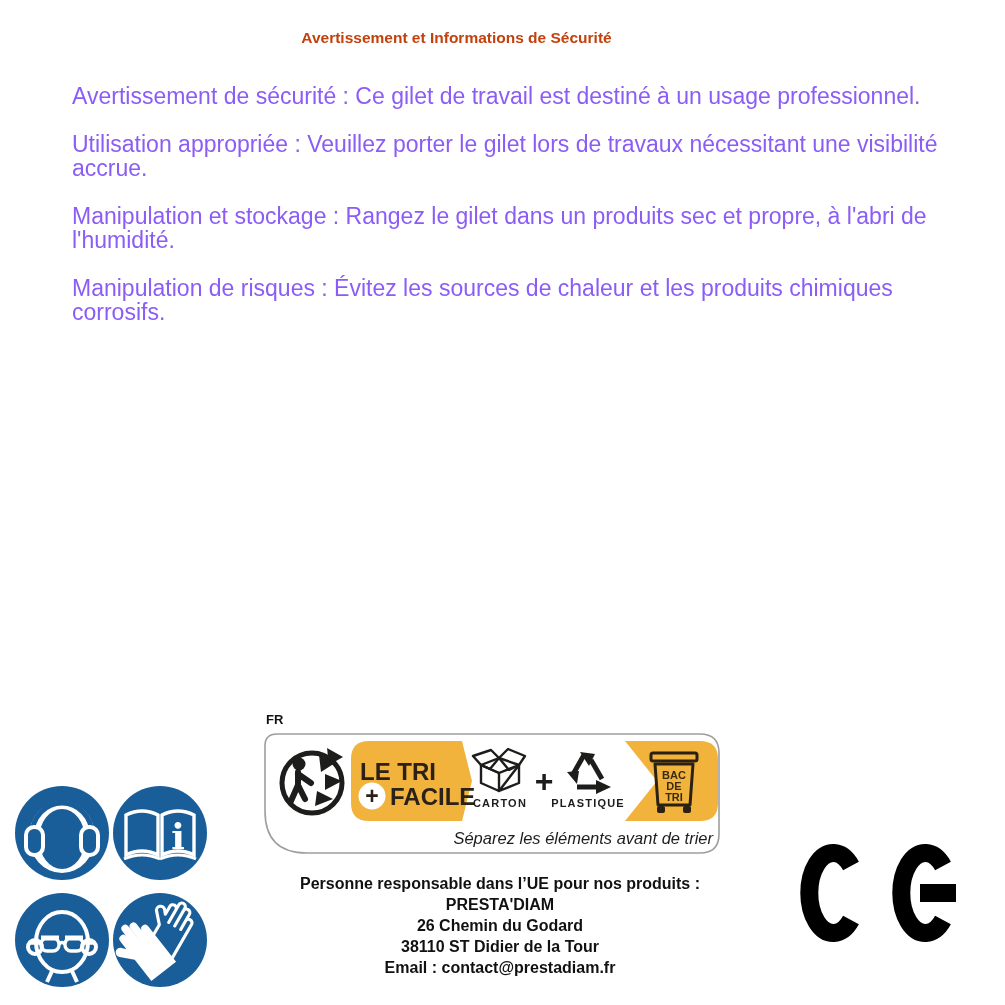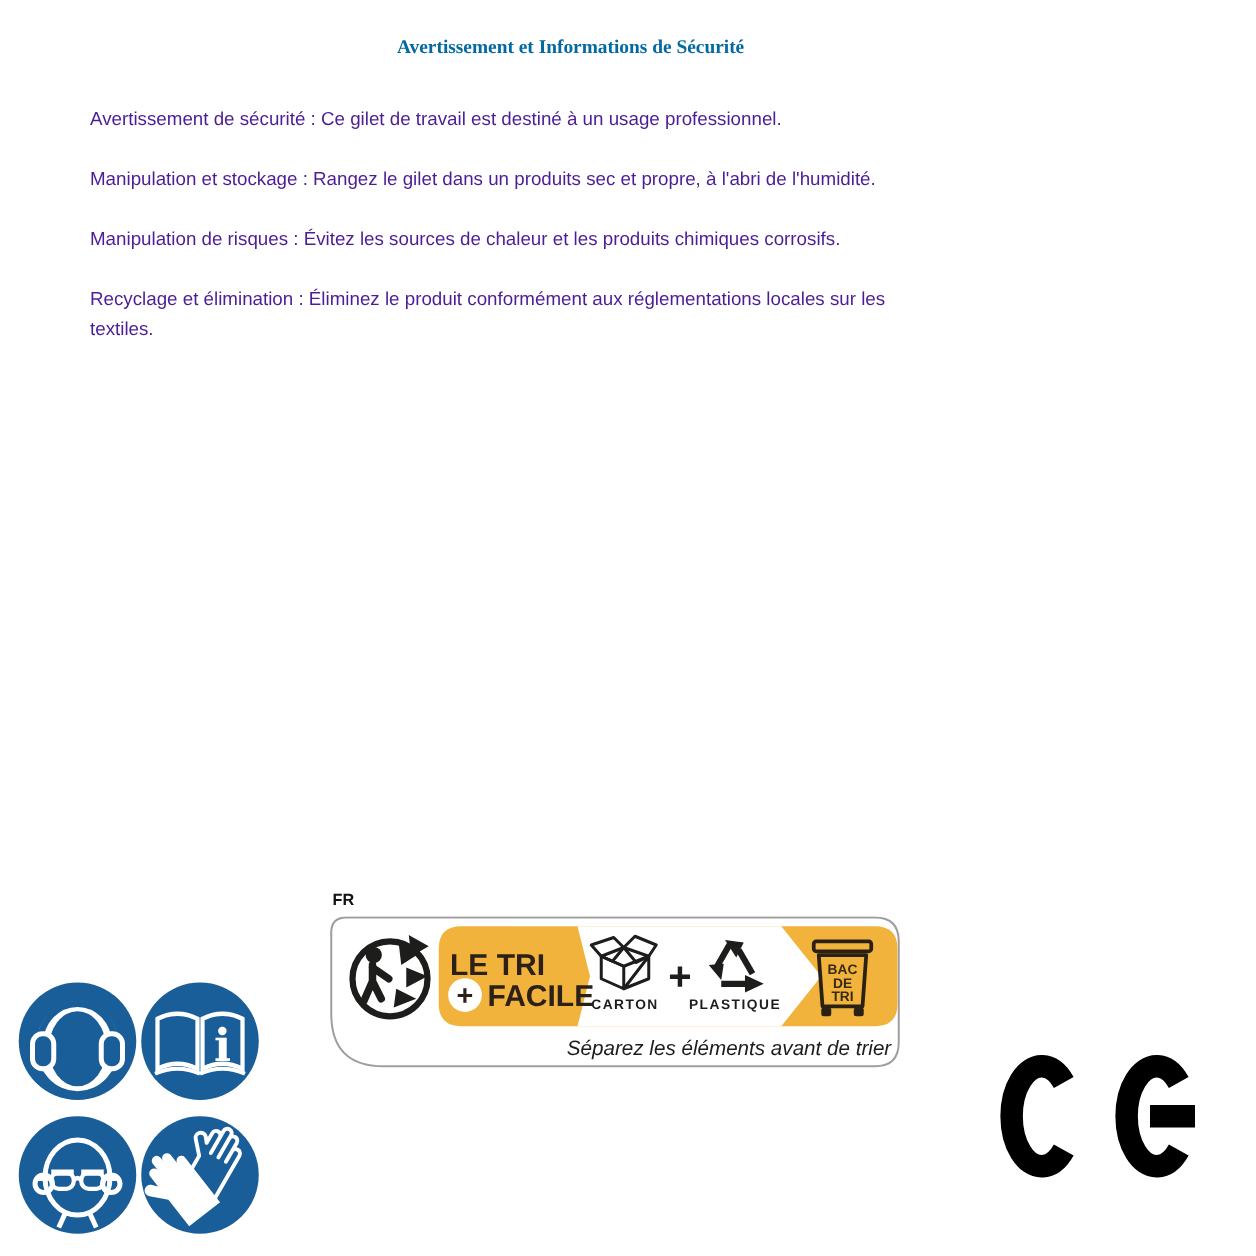--- a/index.html
+++ b/index.html
@@ -8,25 +8,25 @@
     --label-text-dark:#2B2118;
     --ink:#1D1D1B;
   }
   html,body{margin:0;padding:0;background:#fff;}
   #page{
     position:relative;width:1005px;height:1005px;background:#fff;overflow:hidden;
     font-family:"Liberation Sans","DejaVu Sans",sans-serif;color:#1a1a1a;
   }
   .doc-title{
     position:absolute;top:29px;left:0;width:913px;text-align:center;
-    font-size:15.5px;font-weight:bold;color:#0369a1;font-family:Liberation Serif, serif;
+    font-size:15.5px;font-weight:bold;color:#c2410c;
   }
   .body-text{position:absolute;top:84px;left:72px;width:880px;}
   .body-text p{
-    margin:0 0 24px 0;font-size:15px;line-height:24px;color:#4c1d95;
+    margin:0 0 24px 0;font-size:23px;line-height:24px;color:#8b5cf6;
     white-space:pre-line;
   }
   .fr-code{position:absolute;left:266px;top:712px;font-size:13px;font-weight:bold;color:#111;}
   .info-tri{position:absolute;left:263px;top:733px;width:458px;height:122px;}
   .resp-block{
     position:absolute;left:255px;top:873px;width:490px;text-align:center;
     font-size:16px;font-weight:bold;line-height:21px;color:#111;
   }
   .resp-block div{white-space:nowrap;}
   .ppe-icon{position:absolute;width:96px;height:96px;}
@@ -50,24 +50,24 @@
 </style>
 </head>
 <body>
 
 <div id="page">
 
   <div class="doc-title">Avertissement et Informations de Sécurité</div>
 
   <div class="body-text">
     <p>Avertissement de sécurité : Ce gilet de travail est destiné à un usage professionnel.</p>
+    <p>Utilisation appropriée : Veuillez porter le gilet lors de travaux nécessitant une visibilité
+accrue.</p>
     <p>Manipulation et stockage : Rangez le gilet dans un produits sec et propre, à l'abri de l'humidité.</p>
     <p>Manipulation de risques : Évitez les sources de chaleur et les produits chimiques corrosifs.</p>
-    <p>Recyclage et élimination : Éliminez le produit conformément aux réglementations locales sur les
-textiles.</p>
   </div>
 
   <div class="fr-code">FR</div>
 
   <div class="info-tri">
     <svg width="458" height="122" viewBox="0 0 458 122">
 
       <path d="M 14,1 H 437 Q 456,1 456,20 V 101 Q 456,120 437,120 H 44 Q 2,120 2,78 V 13 Q 2,1 14,1 Z" fill="#ffffff" stroke="#9e9e9e" stroke-width="1.6"></path>
 
       <path d="M 106,8 H 437 Q 455,8 455,26 V 70 Q 455,88 437,88 H 106 Q 88,88 88,70 V 26 Q 88,8 106,8 Z" class="yellow"></path>
@@ -165,20 +165,27 @@
         L -12,-20.5 A 2.9,2.9 0 0 1 -6.2,-20.5 L -6.2,-8.5
         L -6.2,-25.5 A 2.9,2.9 0 0 1 -0.4,-25.5 L -0.4,-8.5
         L -0.4,-23 A 2.9,2.9 0 0 1 5.4,-23 L 5.4,-8.5
         L 5.4,-16.5 A 2.9,2.9 0 0 1 11.2,-16.5 L 11.2,17 Z"></path>
     </defs>
     <circle cx="48" cy="48" r="47" class="fill-blue"></circle>
     <use href="#glove" transform="translate(58,43) rotate(30) scale(1.2)" class="fill-blue" stroke="#fff" stroke-width="2.6" stroke-linejoin="round"></use>
     <use href="#glove" transform="translate(38,61) rotate(-38) scale(1.35)" class="fill-white"></use>
   </svg>
 
+  <div class="resp-block">
+    <div>Personne responsable dans l’UE pour nos produits :</div>
+    <div>PRESTA'DIAM</div>
+    <div>26 Chemin du Godard</div>
+    <div>38110 ST Didier de la Tour</div>
+    <div>Email : contact@prestadiam.fr</div>
+  </div>
 
   <svg class="ce-mark" viewBox="0 0 175 115">
     <g stroke="#000" stroke-width="18" fill="none">
       <path d="M 56,28 A 24,40 0 1 0 56,82"></path>
       <path d="M 148,28 A 24,40 0 1 0 148,82"></path>
     </g>
     <rect x="125" y="46" width="36" height="18" fill="#000"></rect>
   </svg>
 
 </div>

